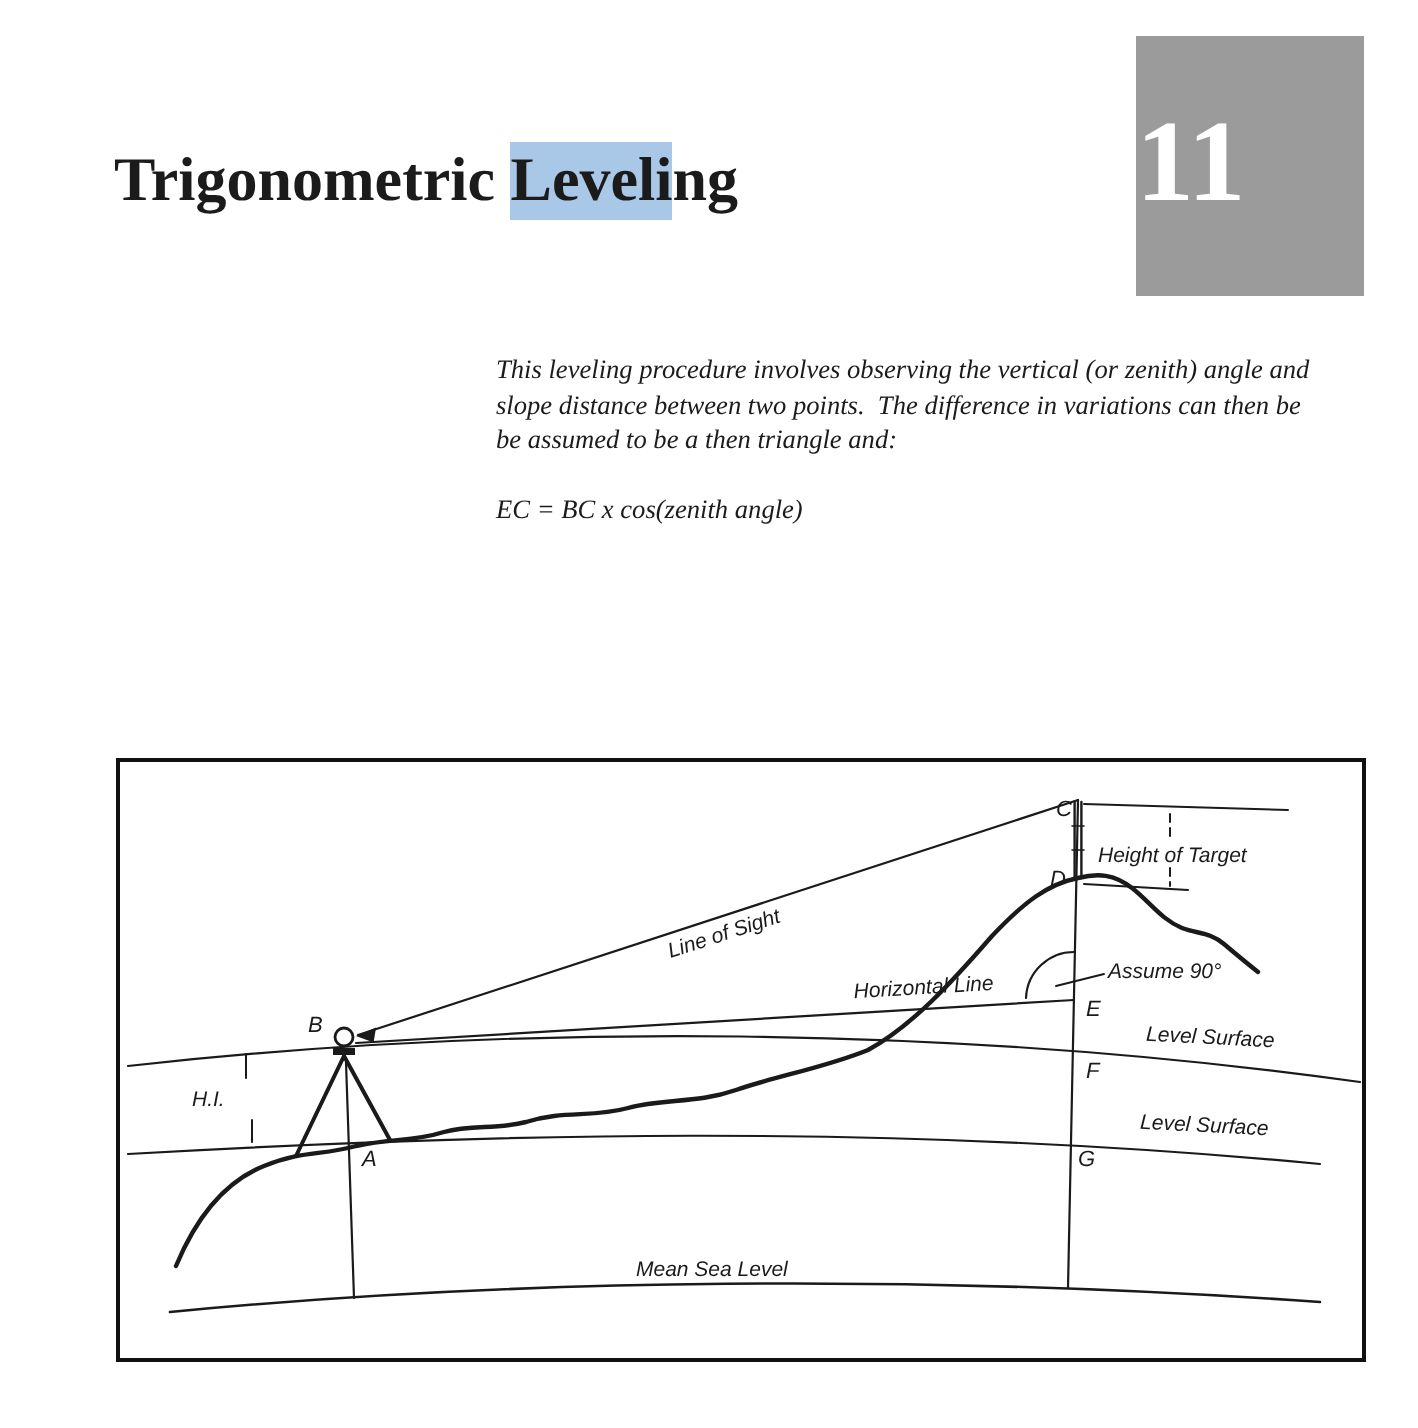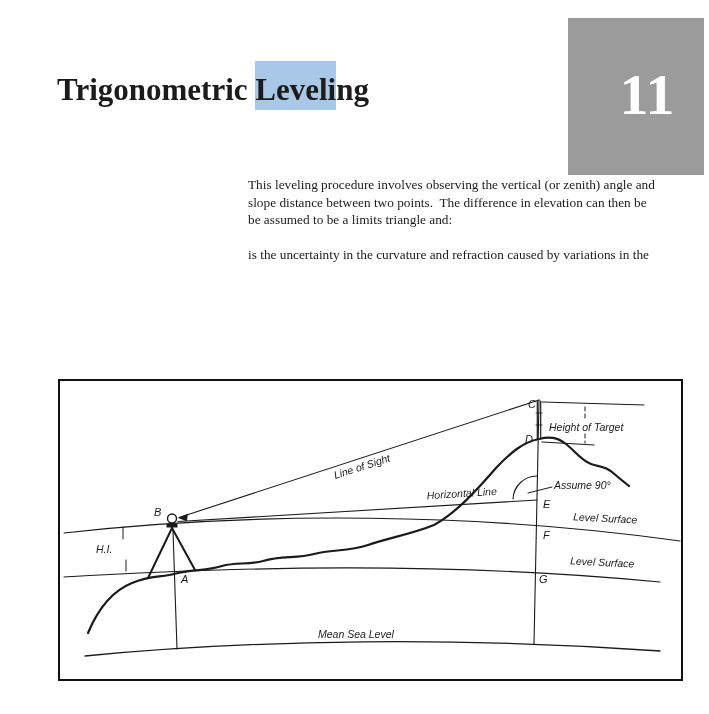--- a/index.html
+++ b/index.html
@@ -2,41 +2,41 @@
 <html><head>
 <meta charset="utf-8">
 <style>
   html,body{margin:0;padding:0;background:#ffffff;}
   #page{
     position:relative;width:709px;height:714px;background:#ffffff;overflow:hidden;
     font-family:"Liberation Serif", serif;color:#1b1b1b;
   }
   
   #chapter-box{
-    position:absolute;left:568px;top:18px;width:114px;height:157px;
-    display:flex;align-items:center;justify-content:center;padding-left:22px;
+    position:absolute;left:568px;top:18px;width:114px;height:130px;
+    display:flex;align-items:center;
   }
   #chapter-box span{
     font-family:"Liberation Serif", serif;font-weight:bold;font-size:58px;color:#ffffff;
     line-height:1;margin-top:-4px;
   }
   
   #page-title{
     position:absolute;left:57px;top:72px;
     font-size:31px;font-weight:bold;letter-spacing:0px;white-space:nowrap;
   }
-  #page-title .hl{padding:11px 0 3px 0;font-family:Liberation Serif, serif;}
+  #page-title .hl{padding:1px 0 3px 0;font-family:Liberation Serif, serif;}
   
   #body-text{
     position:absolute;left:248px;top:176px;width:455px;
     font-size:13.3px;line-height:17.6px;
   }
   .para{margin:0 0 17.6px 0;}
   .para:last-child{margin-bottom:0;}
-  .textline{white-space:pre-wrap;}
+  .textline{white-space:pre-wrap;font-style:italic;}
   
   #figure-box{
     position:absolute;left:58px;top:379px;width:621px;height:298px;
     border:2px solid #111111;background:#ffffff;
   }
   #figure-svg{display:block;width:621px;height:298px;}
   #figure-svg text{
     font-family:"Liberation Sans", sans-serif;font-style:italic;
     font-size:10.5px;fill:#1a1a1a;
   }
@@ -55,25 +55,27 @@
     <span>11</span>
   </div>
 
   <h1 id="page-title" style="margin:0;">
     <span>Trigonometric </span><span class="hl" style="background:#a9c7e6;">Leveli</span><span>ng</span>
   </h1>
 
   <div id="body-text">
     <div class="para">
         <div class="textline">This leveling procedure involves observing the vertical (or zenith) angle and</div>
-        <div class="textline">slope distance between two points.  The difference in elevation can then be</div>
-        <div class="textline">be assumed to be a limits triangle and:</div>
+        <div class="textline">slope distance between two points.  The difference in variations can then be</div>
+        <div class="textline">be assumed to be a then triangle and:</div>
       </div>
     <div class="para">
-        <div class="textline">is the uncertainty in the curvature and refraction caused by variations in the</div>
+      <span class="textline">EC = BC x cos(zenith angle)</span>
+    </div>
+    <div class="para">
       </div>
   </div>
 
   <div id="figure-box">
     <svg id="figure-svg" viewBox="0 0 621 298" xmlns="http://www.w3.org/2000/svg">
       <g fill="none" stroke="#1a1a1a" stroke-linecap="round">
 
         <path d="M 25 275 C 200 258, 400 256, 600 270" stroke-width="1.3"></path>
 
         <path d="M 4 196 C 180 186, 380 180, 600 201" stroke-width="1.1"></path>

